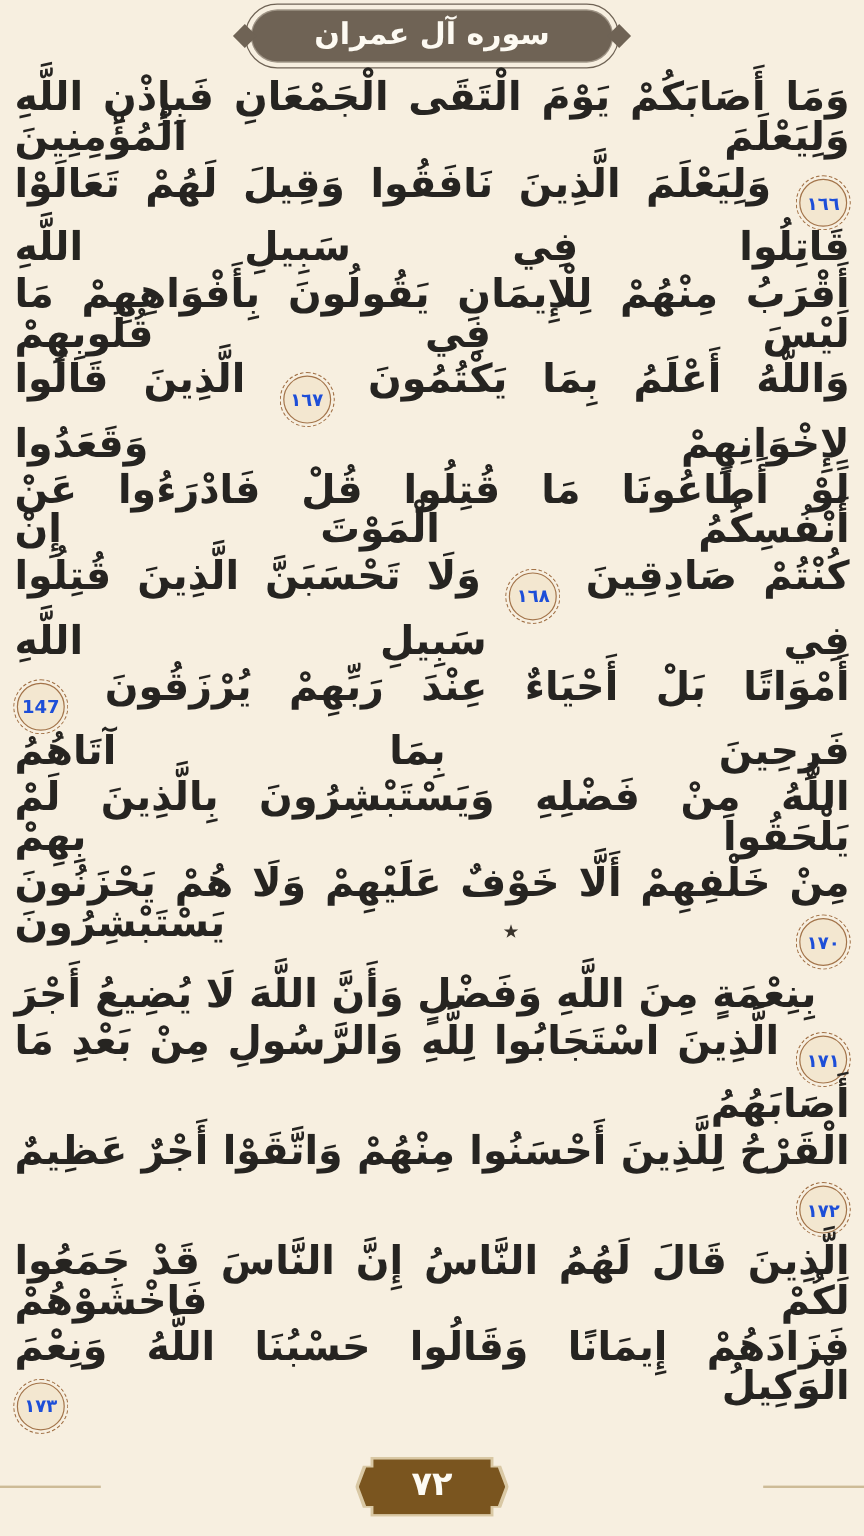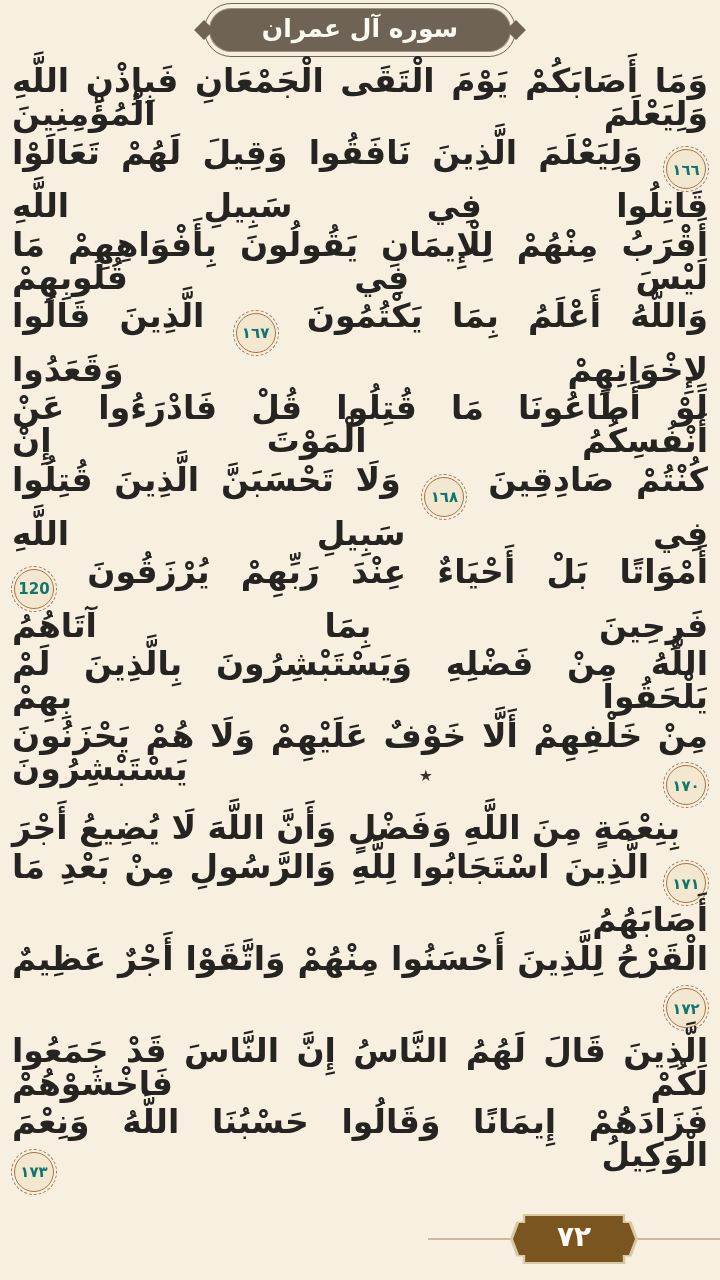--- a/index.html
+++ b/index.html
@@ -62,30 +62,30 @@
     width:38px;height:38px;
     border-radius:50%;
     background:#f3e7d0;
     border:1.5px solid #a3744a;
     outline:1px dashed #a3744a;
     outline-offset:2.5px;
     vertical-align:-11px;
     margin:0 2px;
   }
   .vm-num{
-    font-size:15px;font-weight:bold;color:#0f766e;line-height:1;
+    font-size:15px;font-weight:bold;color:#1d4ed8;line-height:1;
     padding-top:2px;
   }
   .hizb-star{
     color:#3a342c;font-size:26px;vertical-align:-4px;margin:0 1px;
   }
   
   .footer{
     position:absolute;left:0;right:0;bottom:16px;
-    display:flex;align-items:center;justify-content:flex-start;
+    display:flex;align-items:center;justify-content:space-between;
   }
   .footer-rule{
     width:84px;height:2px;background:#cdbb97;flex:none;
   }
   .page-badge-outline{
     width:128px;height:50px;flex:none;
     background:#d9c8a4;
     clip-path:polygon(10% 0%,90% 0%,90% 15%,95% 15%,100% 50%,95% 85%,90% 85%,90% 100%,10% 100%,10% 85%,5% 85%,0% 50%,5% 15%,10% 15%);
     display:flex;align-items:center;justify-content:center;
     margin:0 -2px;
@@ -121,21 +121,21 @@
         </span> <span class="words">وَلِيَعْلَمَ الَّذِينَ نَافَقُوا وَقِيلَ لَهُمْ تَعَالَوْا قَاتِلُوا فِي سَبِيلِ اللَّهِ</span> </div>
       <div class="line"><span class="words">أَقْرَبُ مِنْهُمْ لِلْإِيمَانِ يَقُولُونَ بِأَفْوَاهِهِمْ مَا لَيْسَ فِي قُلُوبِهِمْ</span> </div>
       <div class="line"><span class="words">وَاللَّهُ أَعْلَمُ بِمَا يَكْتُمُونَ</span> <span class="verse-marker">
           <span class="vm-num">١٦٧</span>
         </span> <span class="words">الَّذِينَ قَالُوا لِإِخْوَانِهِمْ وَقَعَدُوا</span> </div>
       <div class="line"><span class="words">لَوْ أَطَاعُونَا مَا قُتِلُوا قُلْ فَادْرَءُوا عَنْ أَنْفُسِكُمُ الْمَوْتَ إِنْ</span> </div>
       <div class="line"><span class="words">كُنْتُمْ صَادِقِينَ</span> <span class="verse-marker">
           <span class="vm-num">١٦٨</span>
         </span> <span class="words">وَلَا تَحْسَبَنَّ الَّذِينَ قُتِلُوا فِي سَبِيلِ اللَّهِ</span> </div>
       <div class="line"><span class="words">أَمْوَاتًا بَلْ أَحْيَاءٌ عِنْدَ رَبِّهِمْ يُرْزَقُونَ</span> <span class="verse-marker">
-          <span class="vm-num">120</span>
+          <span class="vm-num">147</span>
         </span> <span class="words">فَرِحِينَ بِمَا آتَاهُمُ</span> </div>
       <div class="line"><span class="words">اللَّهُ مِنْ فَضْلِهِ وَيَسْتَبْشِرُونَ بِالَّذِينَ لَمْ يَلْحَقُوا بِهِمْ</span> </div>
       <div class="line"><span class="words">مِنْ خَلْفِهِمْ أَلَّا خَوْفٌ عَلَيْهِمْ وَلَا هُمْ يَحْزَنُونَ</span> <span class="verse-marker">
           <span class="vm-num">١٧٠</span>
         </span> <span class="hizb-star">٭</span> <span class="words">يَسْتَبْشِرُونَ</span> </div>
       <div class="line"><span class="words">بِنِعْمَةٍ مِنَ اللَّهِ وَفَضْلٍ وَأَنَّ اللَّهَ لَا يُضِيعُ أَجْرَ</span> </div>
       <div class="line"> <span class="verse-marker">
           <span class="vm-num">١٧١</span>
         </span> <span class="words">الَّذِينَ اسْتَجَابُوا لِلَّهِ وَالرَّسُولِ مِنْ بَعْدِ مَا أَصَابَهُمُ</span> </div>
       <div class="line"><span class="words">الْقَرْحُ لِلَّذِينَ أَحْسَنُوا مِنْهُمْ وَاتَّقَوْا أَجْرٌ عَظِيمٌ</span> <span class="verse-marker">

